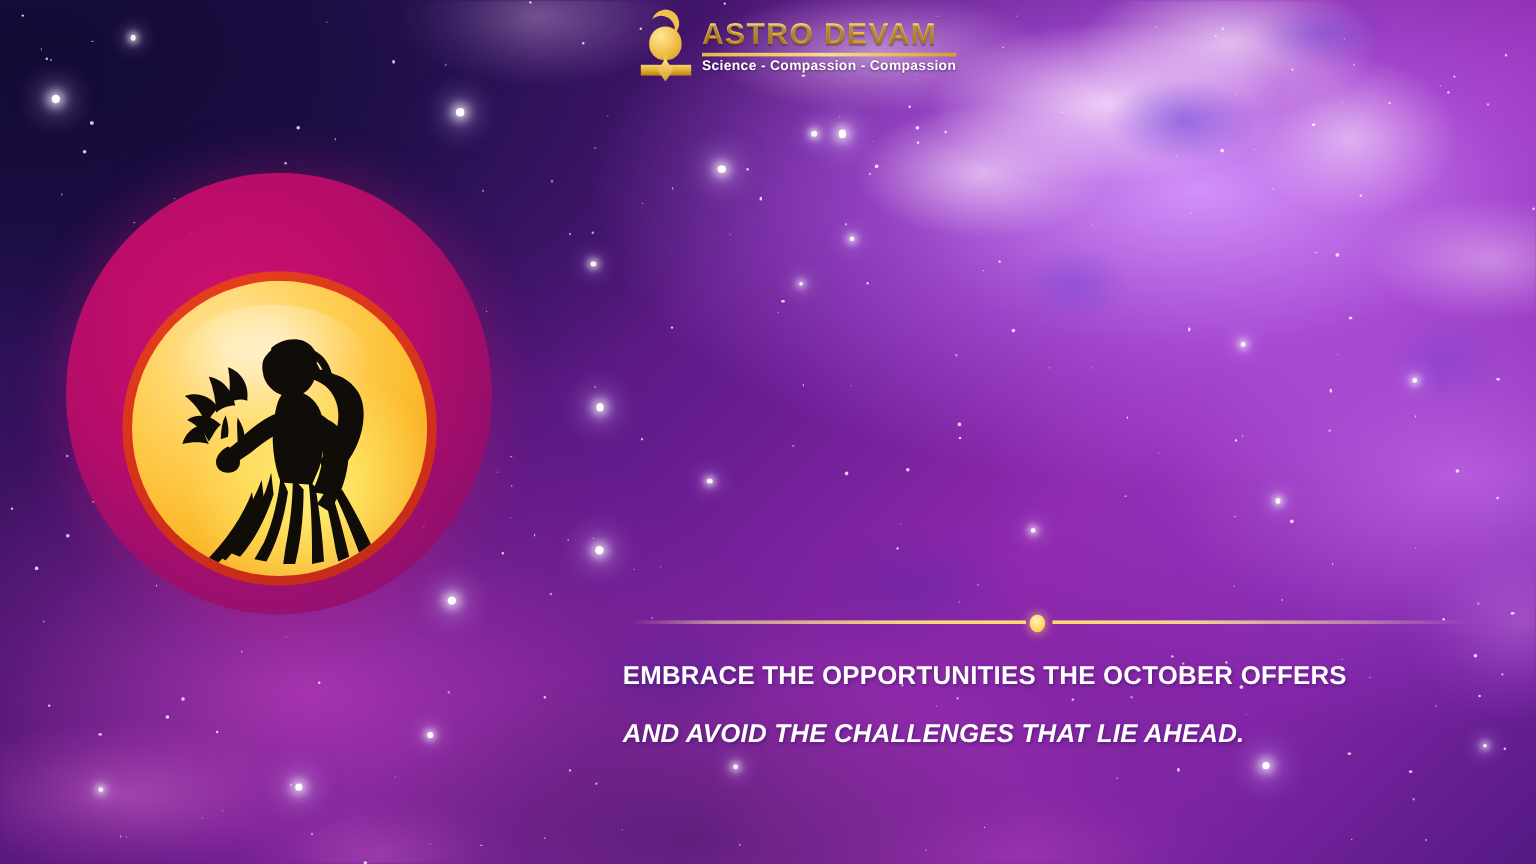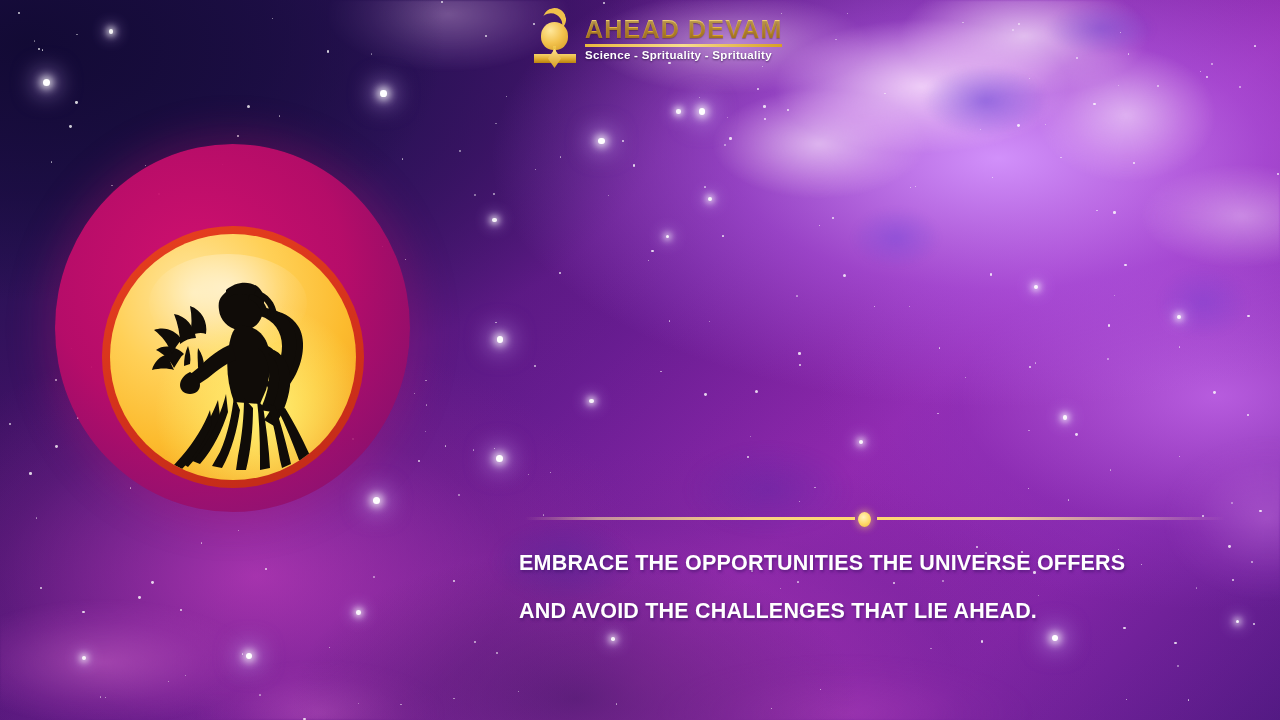--- a/index.html
+++ b/index.html
@@ -206,21 +206,21 @@
   
   #tagline { position:absolute; left:519px; top:553px; width:746px; z-index:8; }
   .tag-line {
     font-family:"Liberation Sans", sans-serif;
     font-weight:bold; font-size:21.5px; letter-spacing:0.2px;
     color:#ffffff;
     line-height:1.0;
     text-shadow:1px 2px 3px rgba(60,16,100,0.55);
     white-space:nowrap;
   }
-  .tag-line + .tag-line { margin-top:26px; }
+  .tag-line + .tag-line { margin-top:26px;font-style:italic; }
 </style>
 </head>
 <body>
 
 <div id="stage">
 
   <div class="bg-layer" id="bg-base"></div>
   <div class="bg-layer" id="bg-clouds"></div>
   <div class="bg-layer" id="bg-wisps"></div>
   <div class="bg-layer" id="bg-dark"></div>
@@ -459,23 +459,23 @@
 
   <div id="logo">
     <div id="logo-mark">
       <div class="mark-crescent"></div>
       <div class="mark-sphere"></div>
       <div class="mark-stem"></div>
       <div class="mark-bar"></div>
       <div class="mark-dia"></div>
     </div>
     <div id="logo-text">
-      <div id="logo-title">AHEAD DEVAM</div>
+      <div id="logo-title">ASTRO DEVAM</div>
       <div id="logo-rule"></div>
-      <div id="logo-tagline">Science - Sprituality - Sprituality</div>
+      <div id="logo-tagline">Science - Compassion - Compassion</div>
     </div>
   </div>
 
   <div id="zodiac">
     <div id="zodiac-outer"></div>
     <div id="zodiac-ring">
       <div id="zodiac-disc">
         <div id="zodiac-gloss"></div>
         <svg id="virgo-svg" viewBox="0 0 246 246" aria-hidden="true">
           <g fill="#100c08">
@@ -538,17 +538,17 @@
   </div>
 
 
   <div id="divider">
     <div class="div-line" id="div-left"></div>
     <div id="div-dot"></div>
     <div class="div-line" id="div-right"></div>
   </div>
 
   <div id="tagline">
-    <div class="tag-line">EMBRACE THE OPPORTUNITIES THE UNIVERSE OFFERS</div>
+    <div class="tag-line">EMBRACE THE OPPORTUNITIES THE OCTOBER OFFERS</div>
     <div class="tag-line">AND AVOID THE CHALLENGES THAT LIE AHEAD.</div>
   </div>
 
 </div>
 
 </body></html>

